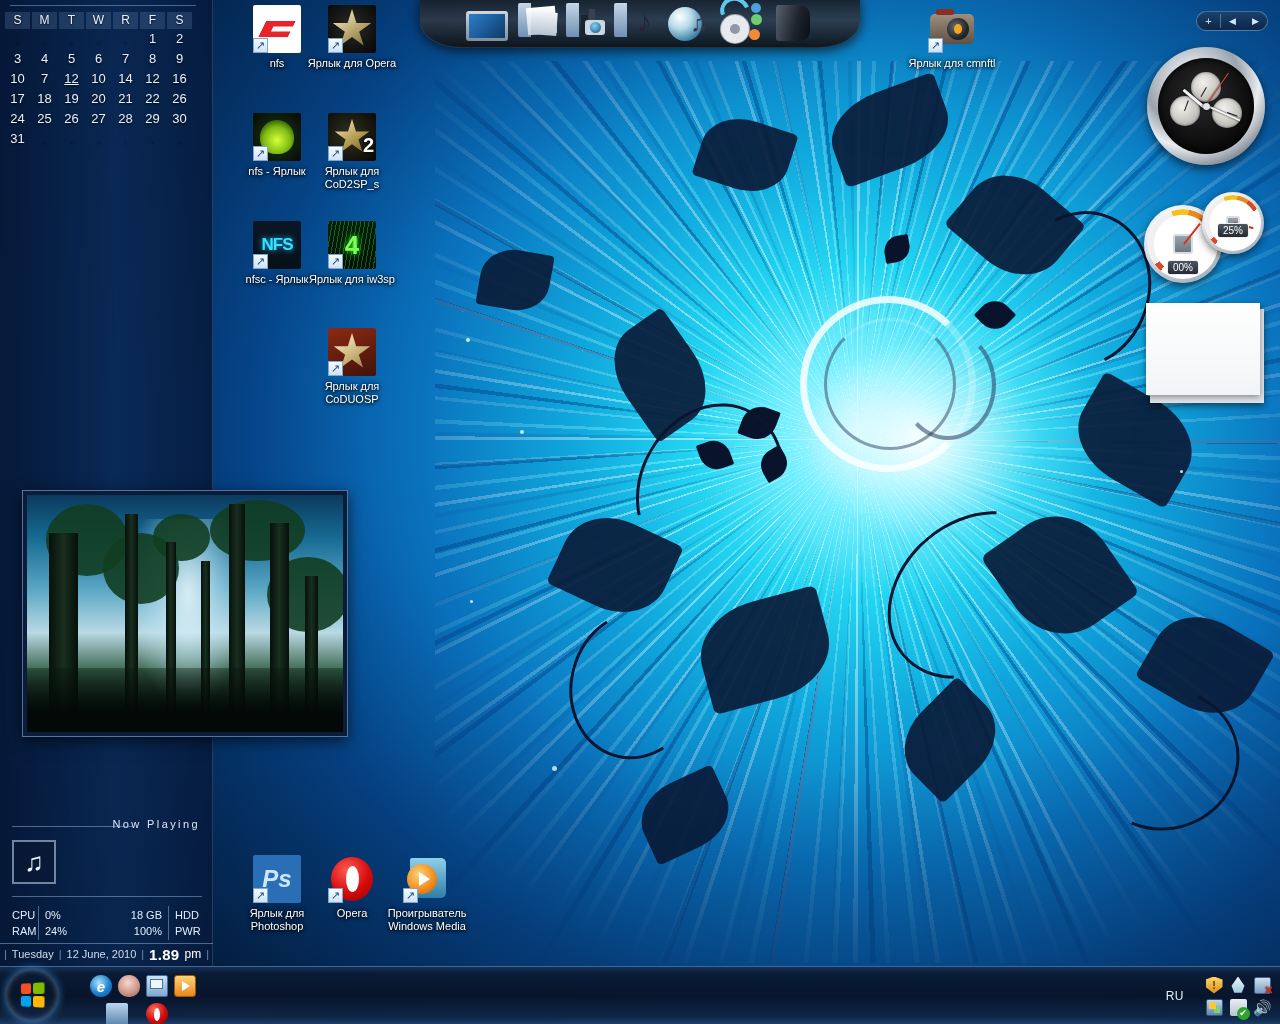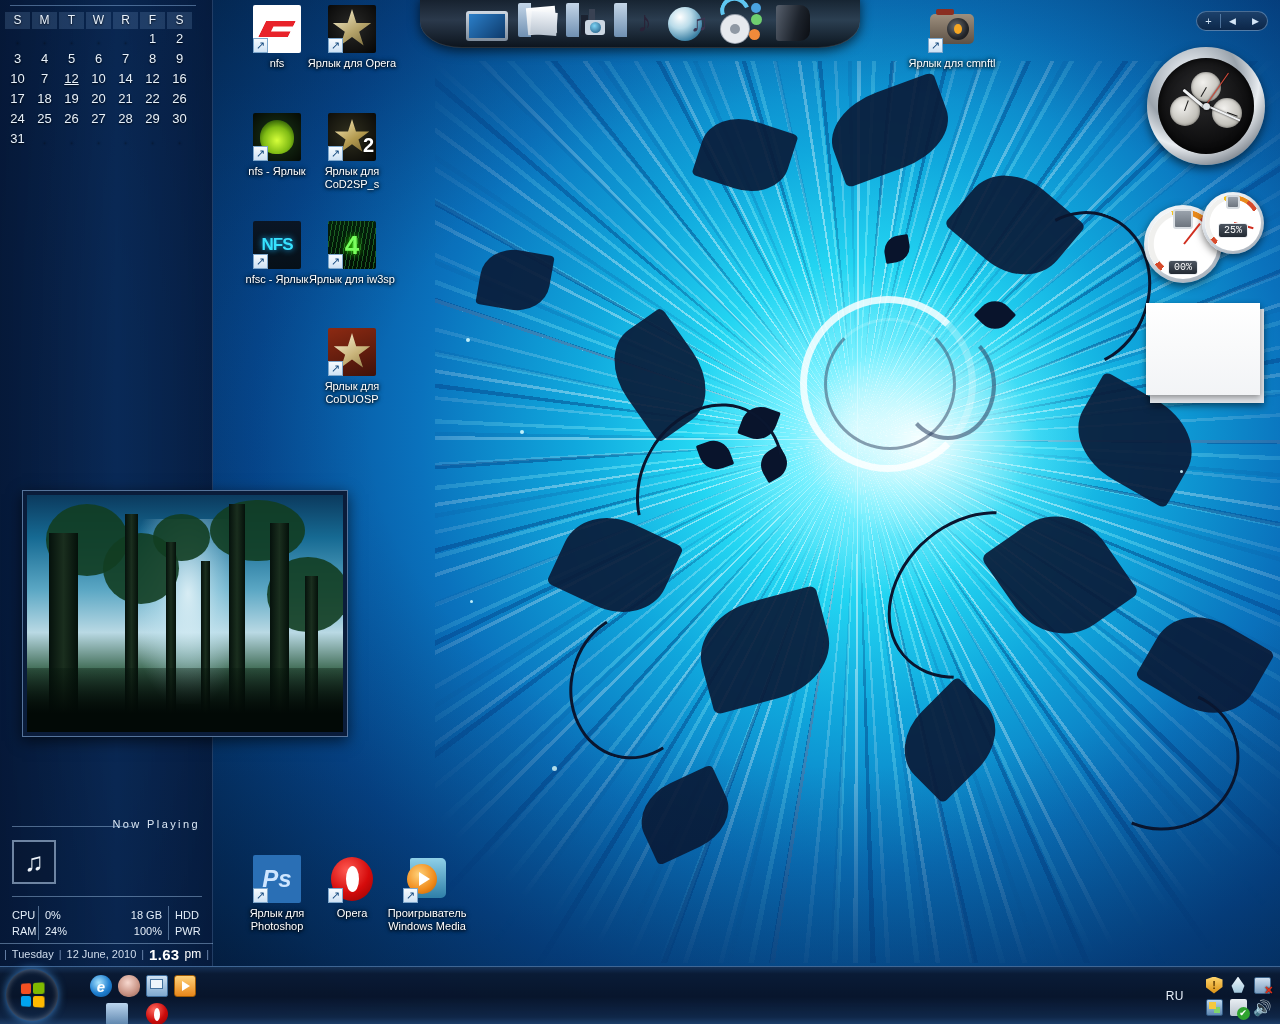--- a/index.html
+++ b/index.html
@@ -334,21 +334,21 @@
     box-shadow:0 3px 8px rgba(0,0,0,.55);
     display:flex; align-items:center; justify-content:center;
   }
   #mem-meter {
     position:absolute; left:1202px; top:192px; width:62px; height:62px;
     border-radius:50%;
     background:radial-gradient(circle at 36% 28%, #ffffff, #e5eaef 42%, #a9b2bc 80%, #eef1f4);
     box-shadow:0 3px 8px rgba(0,0,0,.55);
     display:flex; align-items:center; justify-content:center;
   }
-  .gauge { position:relative; border-radius:50%; background:#fff; display:flex; align-items:flex-start; justify-content:center;font-family:Liberation Mono, monospace; }
+  .gauge { position:relative; border-radius:50%; background:#fff; display:flex; align-items:center; justify-content:center; }
   .gauge .arc {
     position:absolute; inset:0; border-radius:50%;
     background:conic-gradient(from 220deg,
       #d64a2b 0deg 14deg, #f0f0ee 14deg 120deg, #f3c21f 120deg 150deg,
       #e98a1c 150deg 175deg, #d64a2b 175deg 200deg, rgba(0,0,0,0) 200deg 360deg);
     -webkit-mask:radial-gradient(circle, rgba(0,0,0,0) 58%, #000 60%, #000 100%);
     mask:radial-gradient(circle, rgba(0,0,0,0) 58%, #000 60%, #000 100%);
   }
   .gauge .chip {
     width:20px; height:20px; border-radius:3px;
@@ -670,21 +670,21 @@
       <div class="sm-cell">PWR</div>
     </div>
   </div>
 
   <div id="datebar">
     <span class="sep">|</span>
     <span>Tuesday</span>
     <span class="sep">|</span>
     <span>12 June, 2010</span>
     <span class="sep">|</span>
-    <span class="time">1.63</span>
+    <span class="time">1.89</span>
     <span class="ampm">pm</span>
     <span class="sep">|</span>
   </div>
 </div>
 
 <div id="icons-layer">
     <div class="icon" style="left: 229px; top: 5px;">
       <div class="glyph ic-nfs">
         <div class="shortcut-arrow">↗</div>
       </div>

